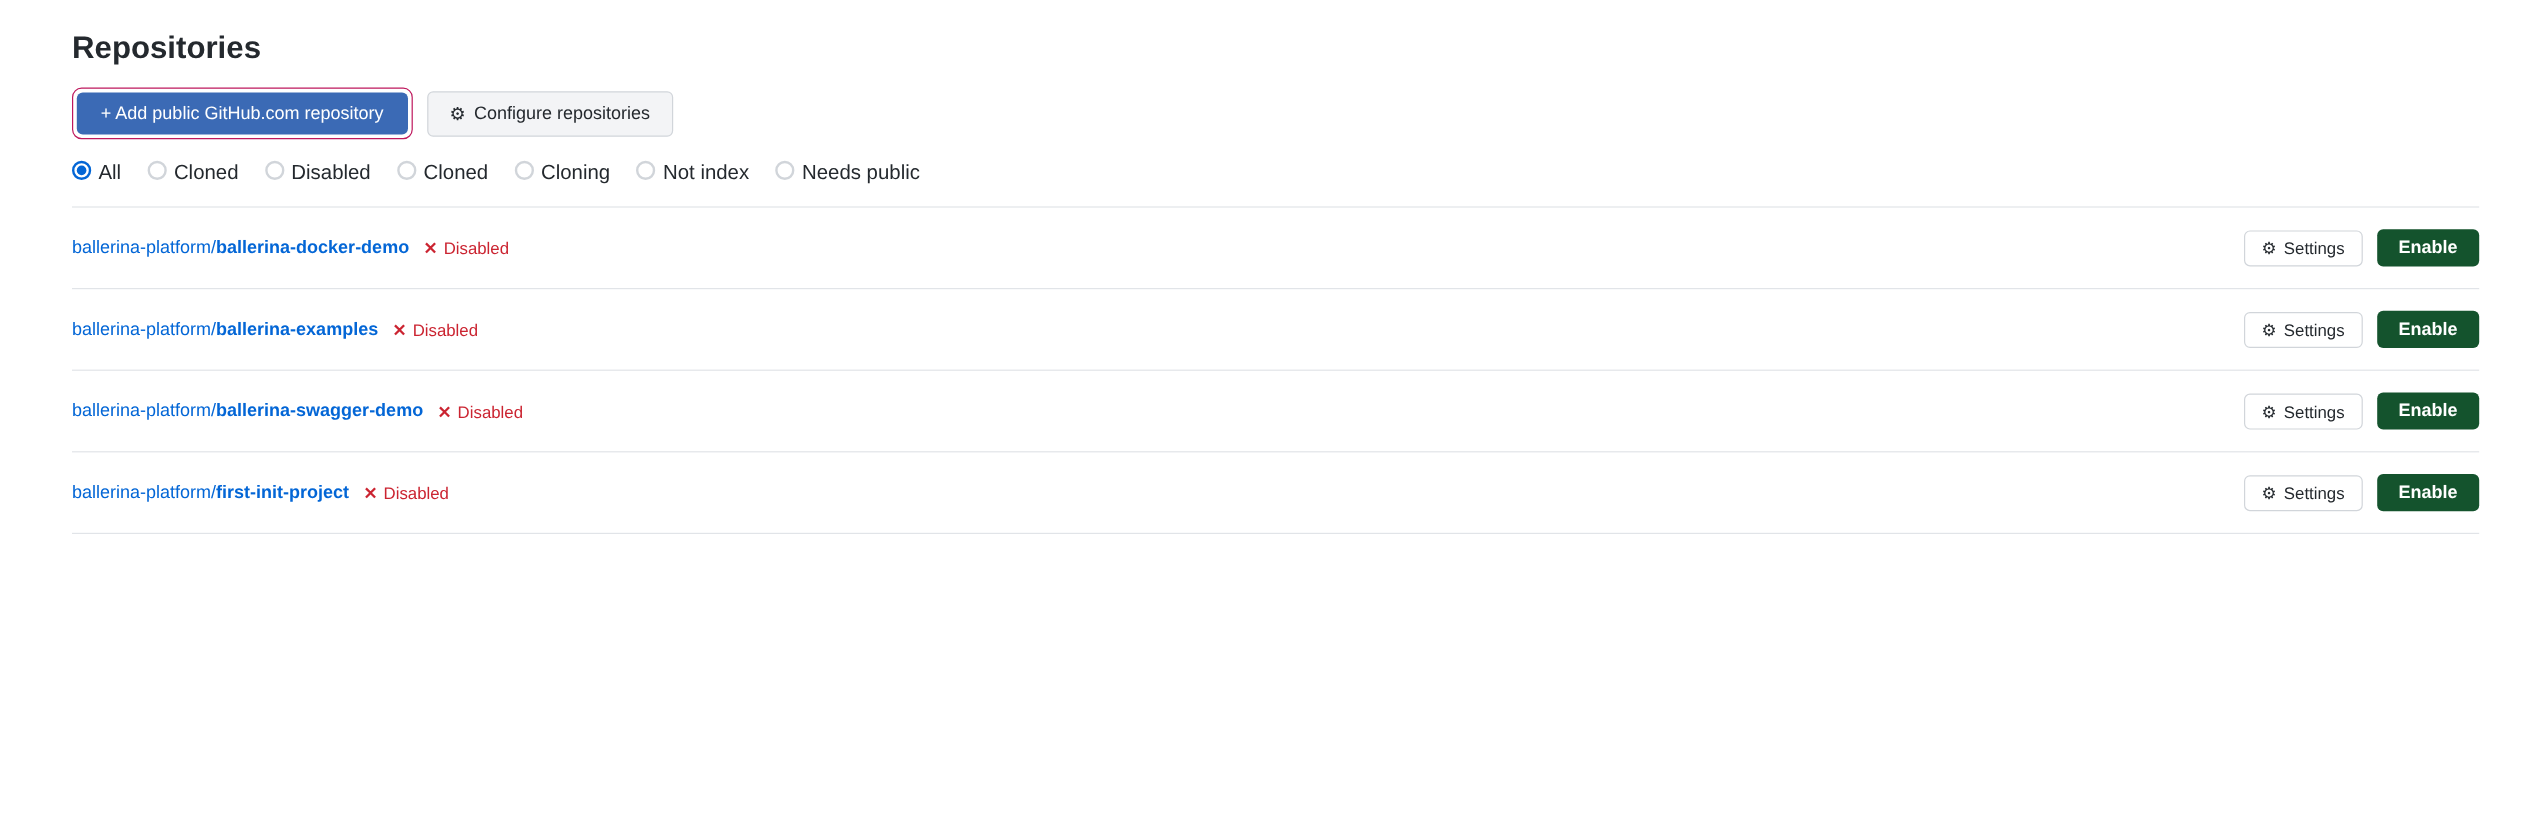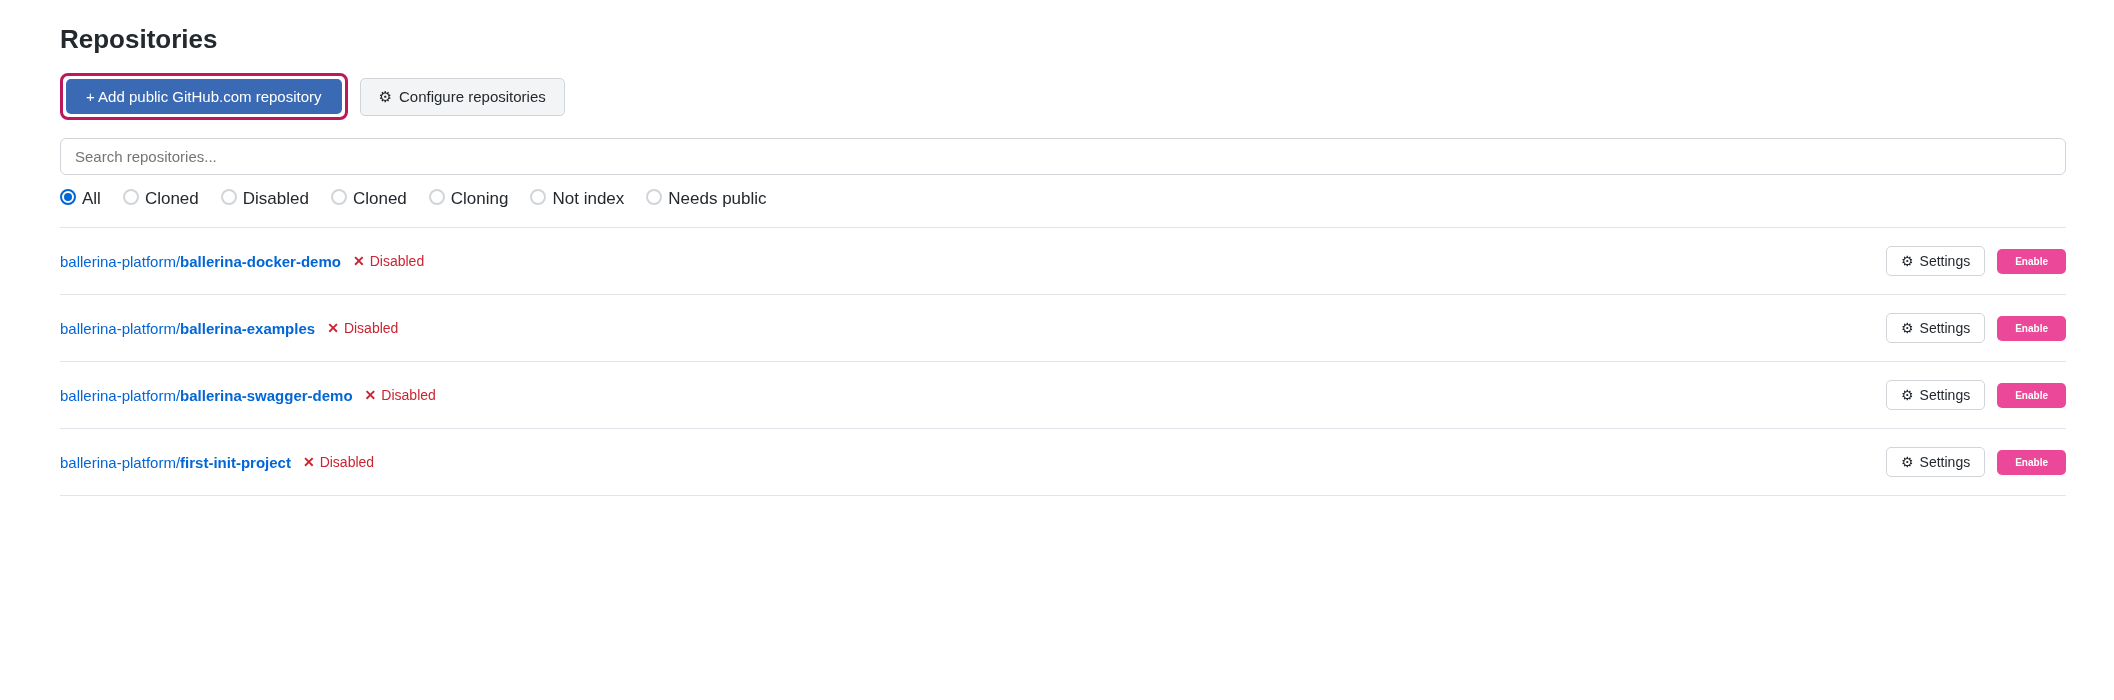--- a/index.html
+++ b/index.html
@@ -19,21 +19,21 @@
       color: #24292e;
       margin-bottom: 18px;
     }
     .toolbar {
       display: flex;
       align-items: center;
       gap: 12px;
       margin-bottom: 18px;
     }
     .add-repo-btn-wrapper {
-      border: 3px solid #be185d;
+      border: 1px solid #be185d;
       border-radius: 8px;
       padding: 3px;
       display: inline-flex;
     }
     .add-repo-btn {
       background: #3b6ab5;
       color: #fff;
       border: none;
       border-radius: 5px;
       padding: 9px 20px;
@@ -106,21 +106,21 @@
     }
     .repo-row {
       display: flex;
       align-items: center;
       justify-content: space-between;
       padding: 18px 0;
       border-bottom: 1px solid #e1e4e8;
     }
     .repo-left {
       display: flex;
-      align-items: flex-start;
+      align-items: flex-end;
       gap: 12px;
     }
     .repo-name {
       color: #0366d6;
       font-size: 15px;
     }
     .repo-name strong {
       font-weight: 700;
     }
     .repo-status {
@@ -146,47 +146,46 @@
       border-radius: 5px;
       padding: 6px 14px;
       font-size: 14px;
       cursor: pointer;
       display: flex;
       align-items: center;
       gap: 6px;
       color: #24292e;
     }
     .enable-btn {
-      background: #ec4899;
+      background: #14532d;
       color: #fff;
       border: none;
       border-radius: 5px;
       padding: 7px 18px;
-      font-size: 10px;
+      font-size: 15px;
       font-weight: 600;
       cursor: pointer;
     }
   </style>
 </head>
 <body>
 
 <div class="page-wrapper">
   <h1 class="page-title">Repositories</h1>
 
   <div class="toolbar">
     <div class="add-repo-btn-wrapper">
       <button class="add-repo-btn">+ Add public GitHub.com repository</button>
     </div>
     <button class="configure-btn">
       <span>⚙</span>
       <span>Configure repositories</span>
     </button>
   </div>
 
-  <input class="search-bar" type="text" placeholder="Search repositories..." style="">
 
   <div class="filter-row">
 
   <label class="filter-option">
         <span class="radio-circle selected"></span>
         <span>All</span>
       </label>
       <label class="filter-option">
         <span class="radio-circle"></span>
         <span>Cloned</span>

